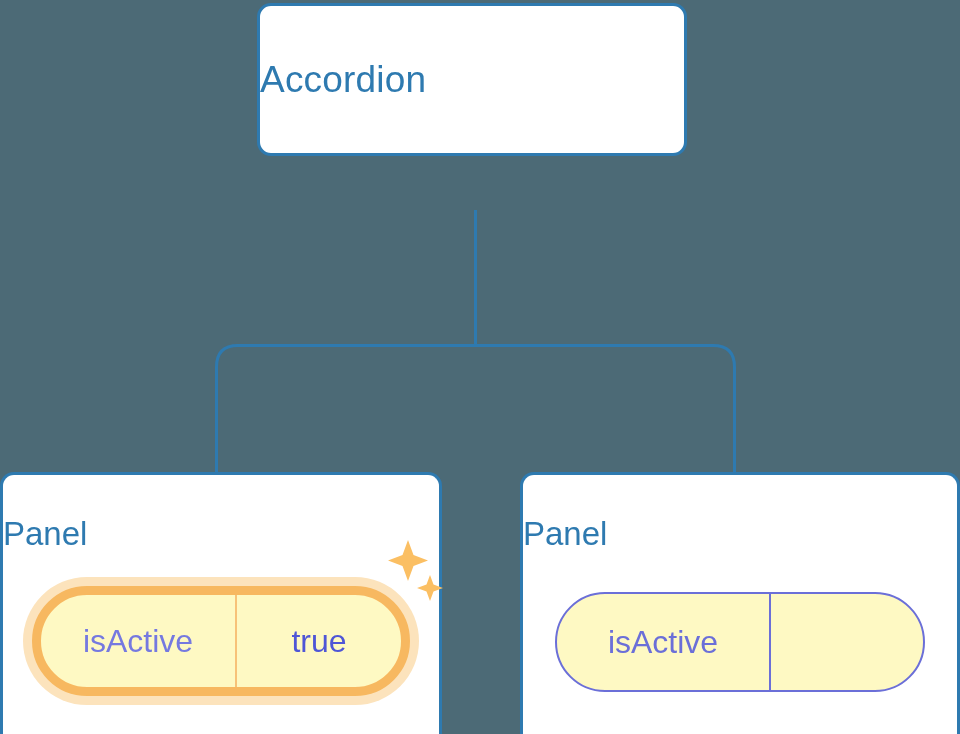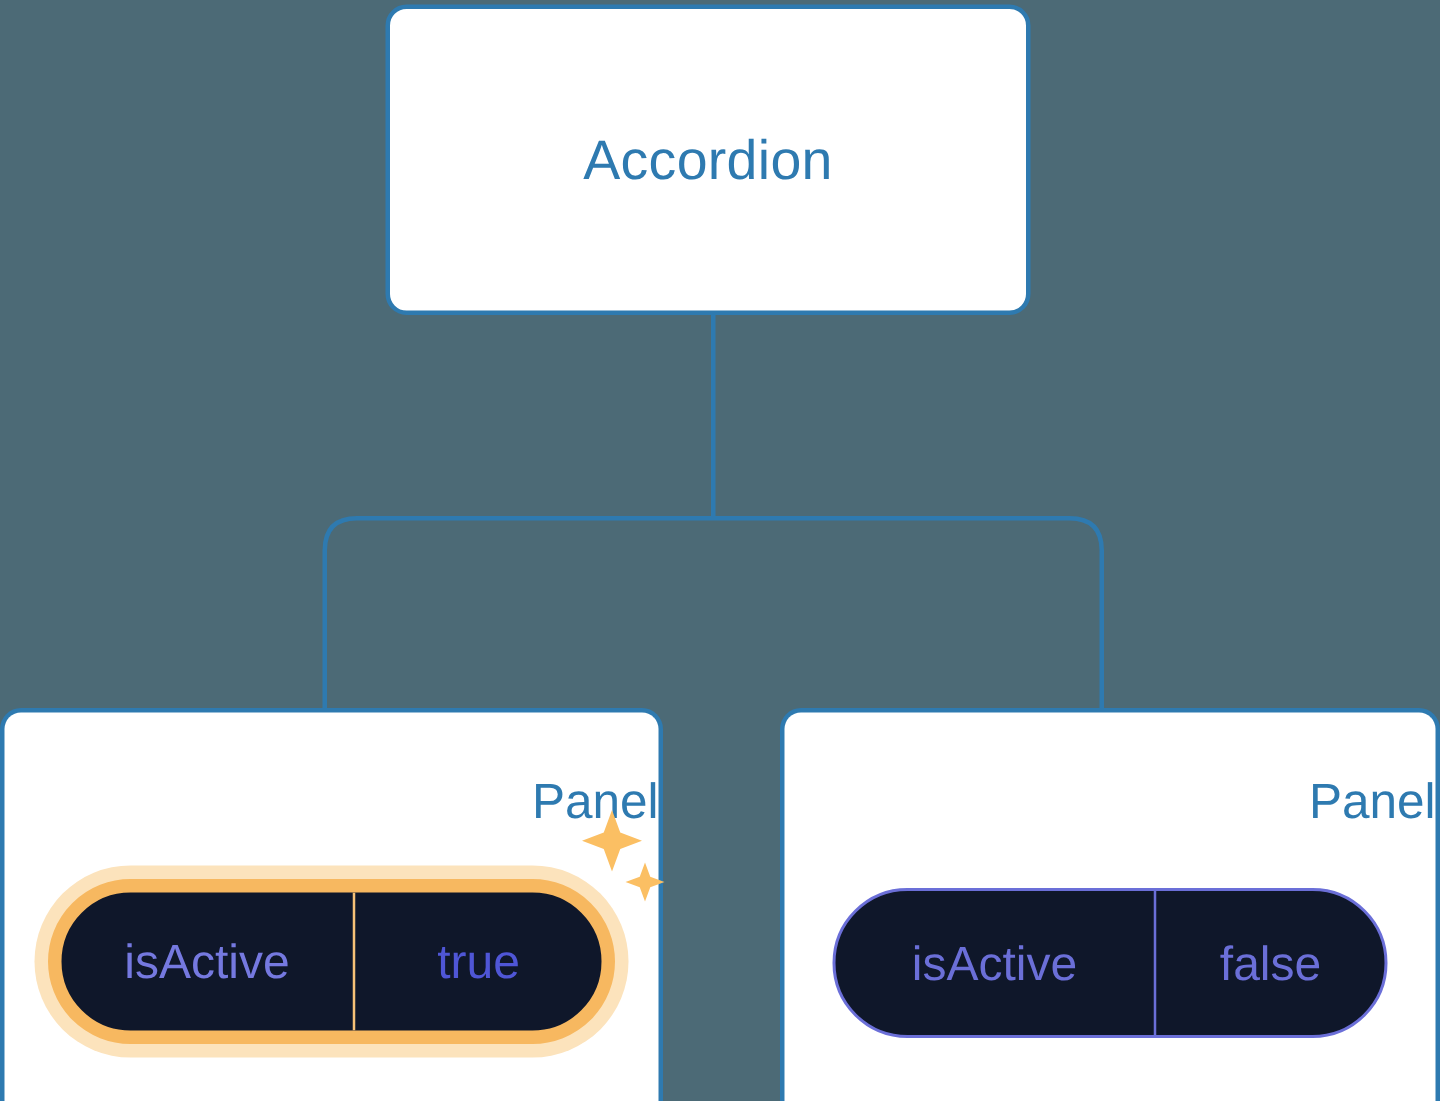--- a/index.html
+++ b/index.html
@@ -35,24 +35,23 @@
     border: 3px solid #2e7ab0;
     border-radius: 14px;
     box-sizing: border-box;
   }
 
   
   #root-node {
     left: 257px;
     top: 3px;
     width: 430px;
-    height: 207px;
+    height: 153px;
     display: flex;
     align-items: center;
-    justify-content: center;
   }
   .root-title {
     color: #2e7ab0;
     font-size: 37px;
     letter-spacing: 0.2px;
     line-height: 1;
   }
 
   
   .panel-node {
@@ -69,33 +68,33 @@
   }
   #panel-node-1 {
     left: 520px;
     width: 440px;
   }
   .panel-title {
     position: absolute;
     top: 42px;
     left: 0;
     width: 100%;
-    text-align: right;
+    text-align: left;
     color: #2e7ab0;
     font-size: 33px;
     line-height: 1;
   }
 
   
   .prop-pill {
     position: absolute;
     display: flex;
     align-items: stretch;
     box-sizing: border-box;
-    background: #0f172a;
+    background: #fef9c3;
   }
   .prop-key, .prop-val {
     display: flex;
     align-items: center;
     justify-content: center;
     box-sizing: border-box;
     white-space: nowrap;
   }
 
   
@@ -187,16 +186,15 @@
     <div class="prop-val">true</div>
   </div>
 
   <svg class="sparkles" viewBox="0 0 60 70">
     <path d="M 22 2 L 27.5 17 L 42 22.5 L 27.5 28 L 22 43 L 16.5 28 L 2 22.5 L 16.5 17 Z" fill="#fbbf63"></path>
     <path d="M 44 37 L 47.5 46.5 L 57 50 L 47.5 53.5 L 44 63 L 40.5 53.5 L 31 50 L 40.5 46.5 Z" fill="#fbbf63"></path>
   </svg>
 
   <div id="prop-pill-1" class="prop-pill">
     <div class="prop-key">isActive</div>
-    <div class="prop-val">false</div>
   </div>
 
 </div>
 
 </body></html>

